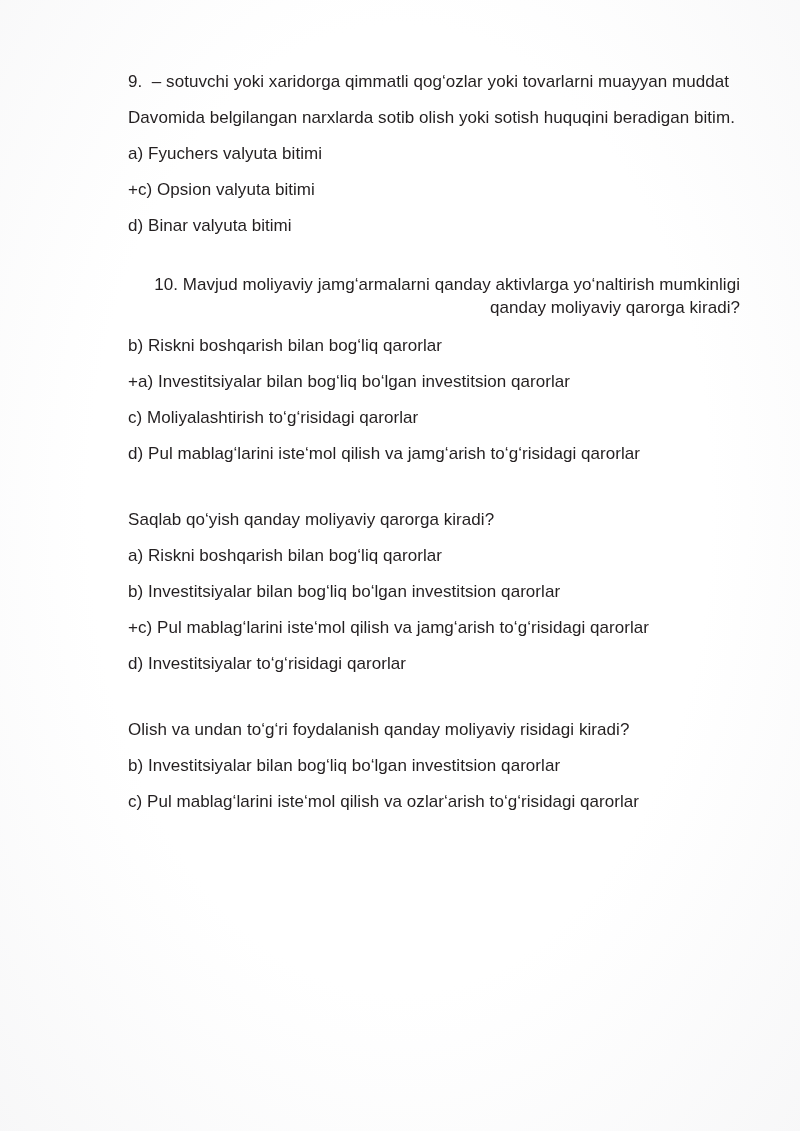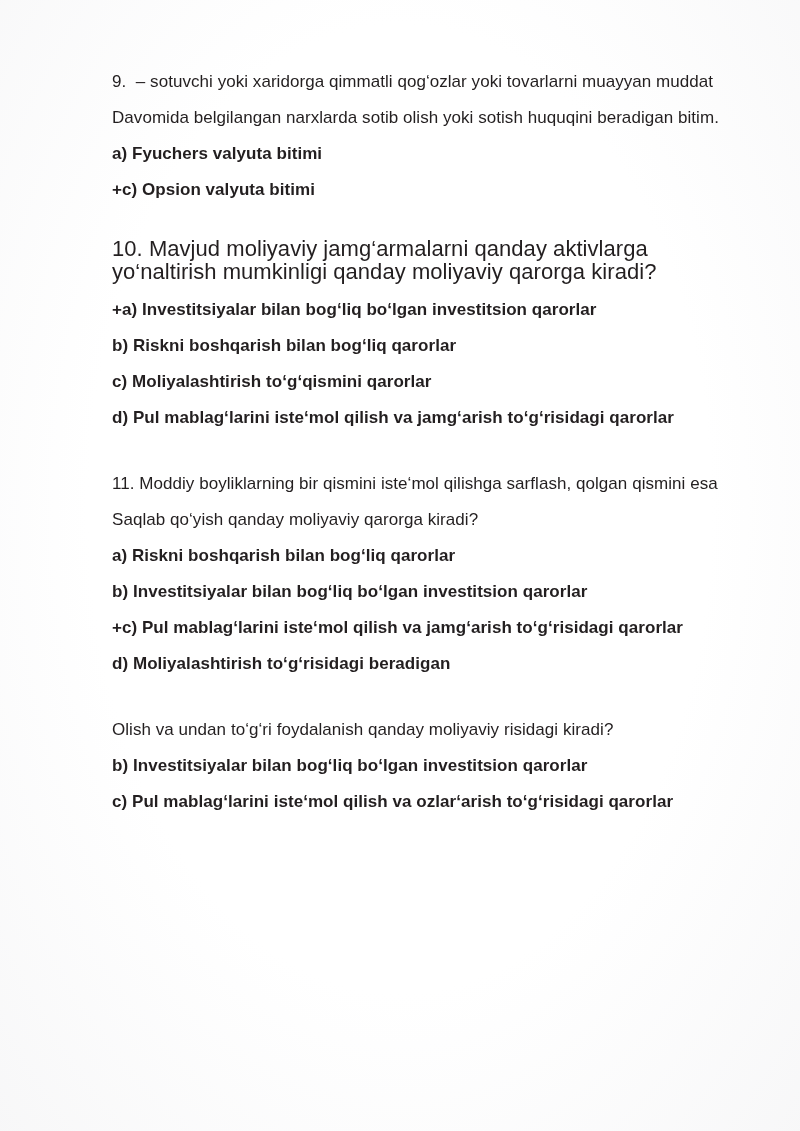--- a/index.html
+++ b/index.html
@@ -34,47 +34,47 @@
   }
 
   .content {
     position: absolute;
     left: 112px;
     top: 64px;
     width: 628px;
   }
 
   .question-block {
-    margin: 0 0 30px 0;
+    margin: 0 0 30px 16px;
   }
   .question-block.last {
     margin-bottom: 0;
   }
 
   
   .stem-line {
     font-size: 17px;
     line-height: 36px;
     letter-spacing: 0.05px;
     white-space: pre-wrap;
   }
 
   
   .stem-tight {
-    font-size: 22px;
+    font-size: 17px;
     line-height: 22.5px;
     letter-spacing: 0.05px;
     white-space: pre-wrap;
+    text-align: right;
   }
 
   .options {
     margin: 0;
     padding: 0;
     list-style: none;
-    font-weight: bold;
   }
   .option {
     font-size: 17px;
     line-height: 36px;
     letter-spacing: 0.05px;
     white-space: pre-wrap;
   }
 
   
   .options.after-tight {
@@ -91,41 +91,41 @@
   <div class="scan-tint"></div>
 
   <div class="content">
 
     <div class="question-block">
       <div class="stem-line">9.  – sotuvchi yoki xaridorga qimmatli qog‘ozlar yoki tovarlarni muayyan muddat</div>
       <div class="stem-line">Davomida belgilangan narxlarda sotib olish yoki sotish huquqini beradigan bitim.</div>
       <ul class="options after-wide">
         <li class="option">a) Fyuchers valyuta bitimi</li>
         <li class="option">+c) Opsion valyuta bitimi</li>
+        <li class="option">d) Binar valyuta bitimi</li>
       </ul>
     </div>
 
     <div class="question-block">
       <div class="stem-tight">10. Mavjud moliyaviy jamg‘armalarni qanday aktivlarga yo‘naltirish mumkinligi qanday moliyaviy qarorga kiradi?</div>
       <ul class="options after-tight">
+        <li class="option">b) Riskni boshqarish bilan bog‘liq qarorlar</li>
         <li class="option">+a) Investitsiyalar bilan bog‘liq bo‘lgan investitsion qarorlar</li>
-        <li class="option">b) Riskni boshqarish bilan bog‘liq qarorlar</li>
-        <li class="option">c) Moliyalashtirish to‘g‘qismini qarorlar</li>
+        <li class="option">c) Moliyalashtirish to‘g‘risidagi qarorlar</li>
         <li class="option">d) Pul mablag‘larini iste‘mol qilish va jamg‘arish to‘g‘risidagi qarorlar</li>
       </ul>
     </div>
 
     <div class="question-block">
-      <div class="stem-line">11. Moddiy boyliklarning bir qismini iste‘mol qilishga sarflash, qolgan qismini esa</div>
       <div class="stem-line">Saqlab qo‘yish qanday moliyaviy qarorga kiradi?</div>
       <ul class="options after-wide">
         <li class="option">a) Riskni boshqarish bilan bog‘liq qarorlar</li>
         <li class="option">b) Investitsiyalar bilan bog‘liq bo‘lgan investitsion qarorlar</li>
         <li class="option">+c) Pul mablag‘larini iste‘mol qilish va jamg‘arish to‘g‘risidagi qarorlar</li>
-        <li class="option">d) Moliyalashtirish to‘g‘risidagi beradigan</li>
+        <li class="option">d) Investitsiyalar to‘g‘risidagi qarorlar</li>
       </ul>
     </div>
 
     <div class="question-block last">
       <div class="stem-line">Olish va undan to‘g‘ri foydalanish qanday moliyaviy risidagi kiradi?</div>
       <ul class="options after-wide">
         <li class="option">b) Investitsiyalar bilan bog‘liq bo‘lgan investitsion qarorlar</li>
         <li class="option">c) Pul mablag‘larini iste‘mol qilish va ozlar‘arish to‘g‘risidagi qarorlar</li>
       </ul>
     </div>

